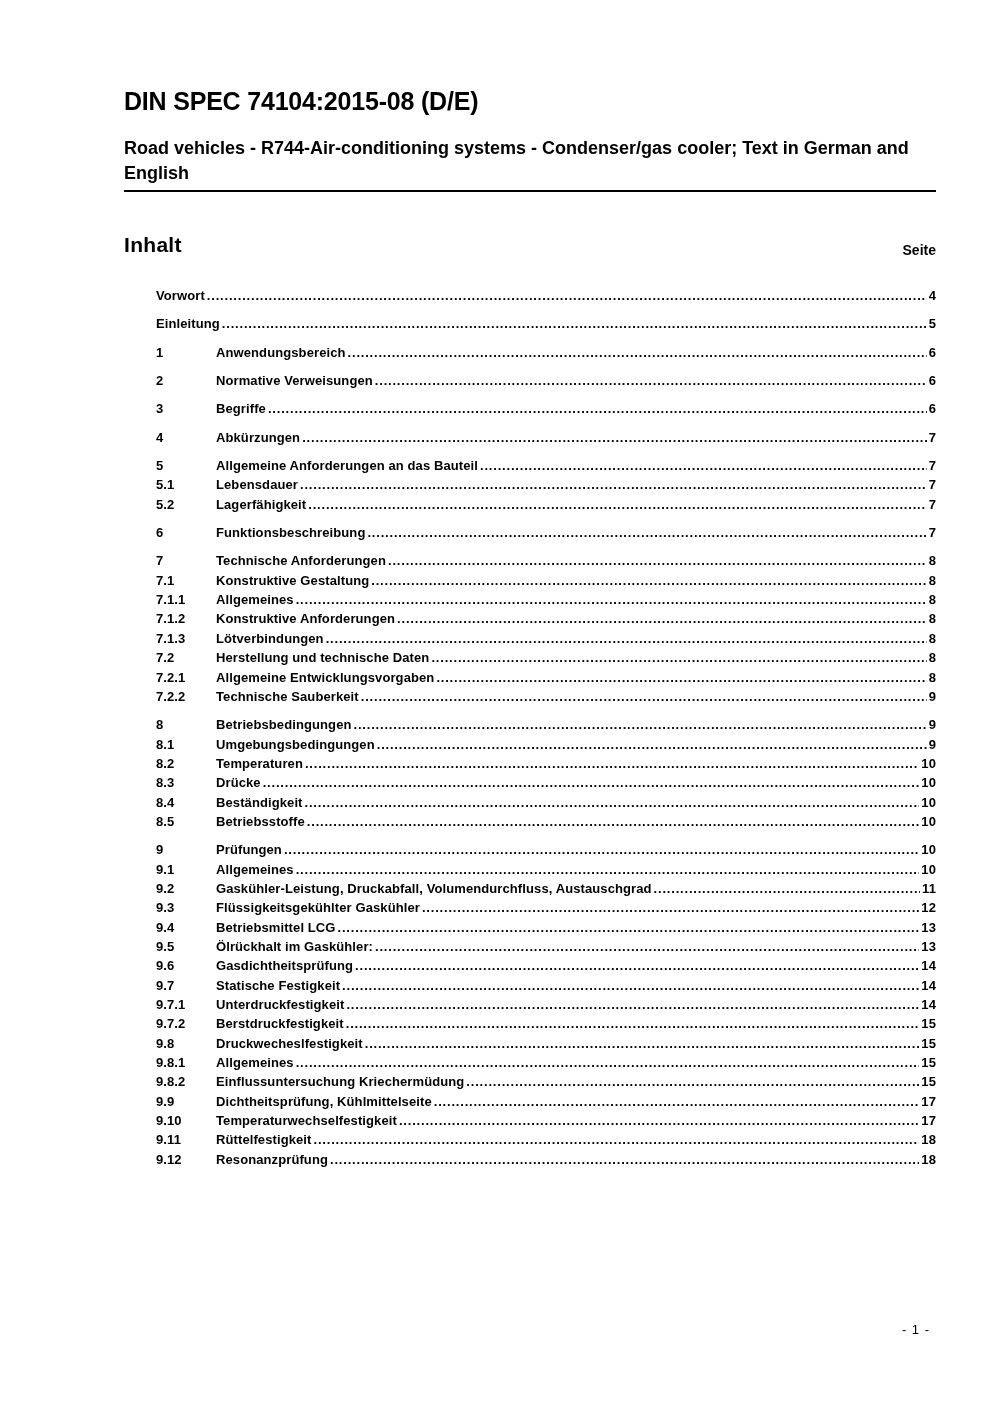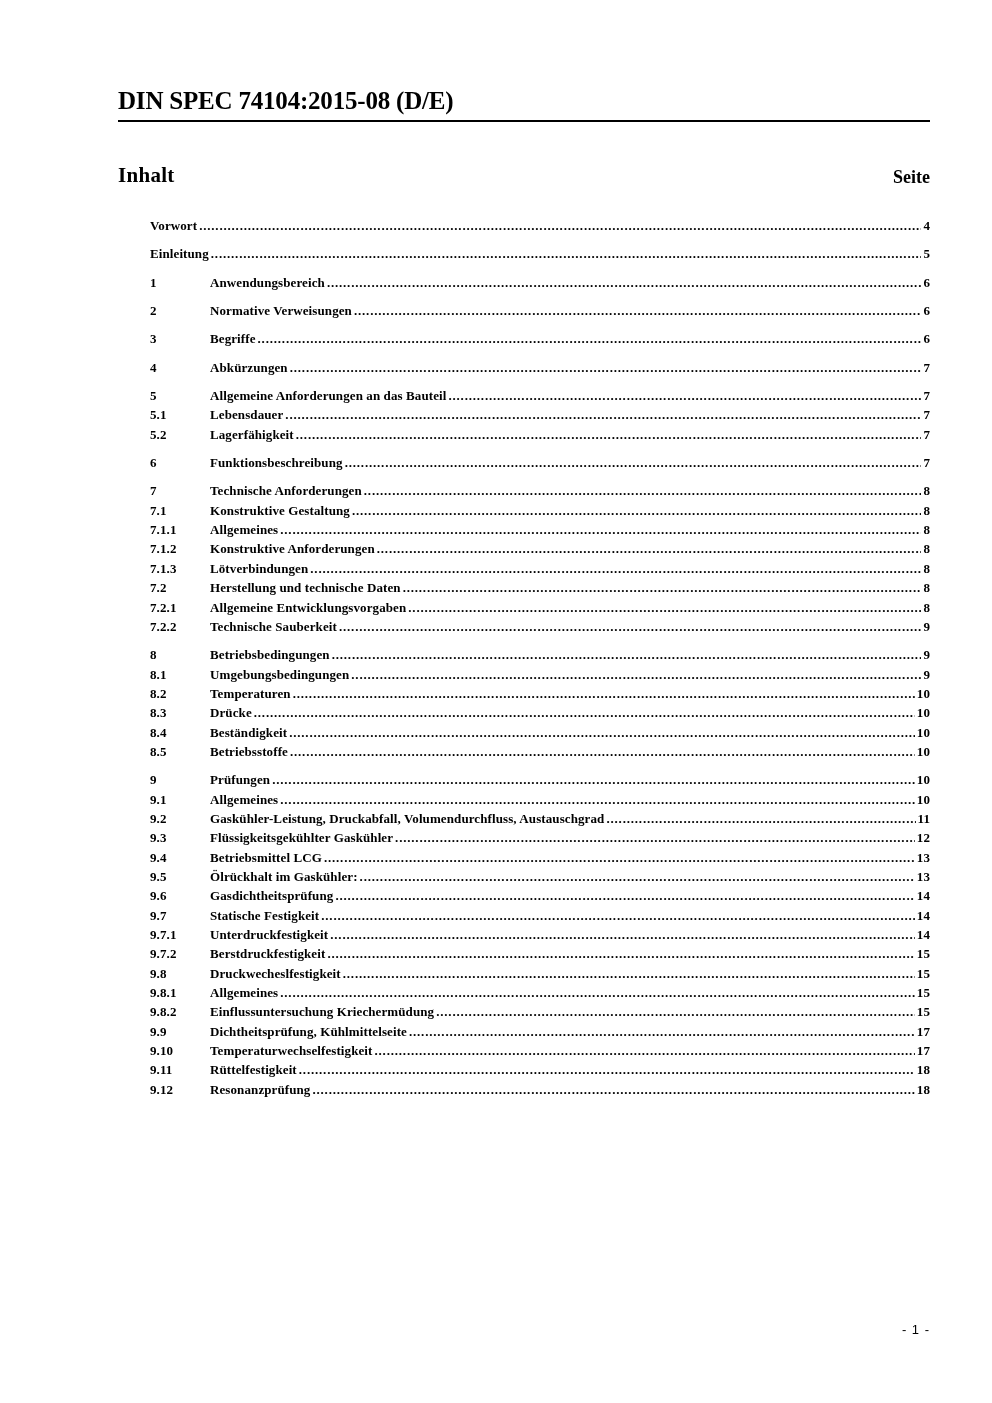--- a/index.html
+++ b/index.html
@@ -8,24 +8,23 @@
     position: relative;
     width: 992px;
     height: 1403px;
     background: #ffffff;
     color: #000000;
     font-family: "Liberation Sans", sans-serif;
     overflow: hidden;
   }
   .content {
     position: absolute;
-    left: 118px;
+    left: 124px;
     width: 812px;
     top: 0;
-    font-family: Liberation Serif, serif;
   }
   .doc-title {
     margin-top: 86px;
     font-size: 25px;
     font-weight: bold;
     line-height: 30px;
     letter-spacing: -0.2px;
   }
   .subtitle {
     font-size: 18px;
@@ -46,21 +45,21 @@
     justify-content: space-between;
     align-items: flex-end;
   }
   .contents-heading {
     font-size: 21px;
     font-weight: bold;
     line-height: 26px;
     letter-spacing: 0.3px;
   }
   .page-col-label {
-    font-size: 18px;
+    font-size: 14px;
     font-weight: bold;
   }
   .toc { margin-top: 28px; margin-left: 32px; }
   .toc-group { margin-top: 9px; }
   .toc-group:first-child { margin-top: 0; }
   .toc-row {
     display: flex;
     height: 19.35px;
     line-height: 19.35px;
     font-size: 13px;
@@ -91,20 +90,21 @@
 </style>
 </head>
 <body>
 
 <div class="page" style="background: rgb(255, 255, 255); color: rgb(0, 0, 0);">
   <div class="content">
 
     <div class="doc-title">DIN SPEC 74104:2015-08 (D/E)</div>
 
 
+    <div class="subtitle subtitle-en">Road vehicles - R744-Air-conditioning systems - Condenser/gas cooler; Text in German and English</div>
 
     <hr class="rule">
 
     <div class="contents-header">
       <span class="contents-heading">Inhalt</span>
       <span class="page-col-label">Seite</span>
     </div>
 
     <div class="toc">
         <div class="toc-group">

